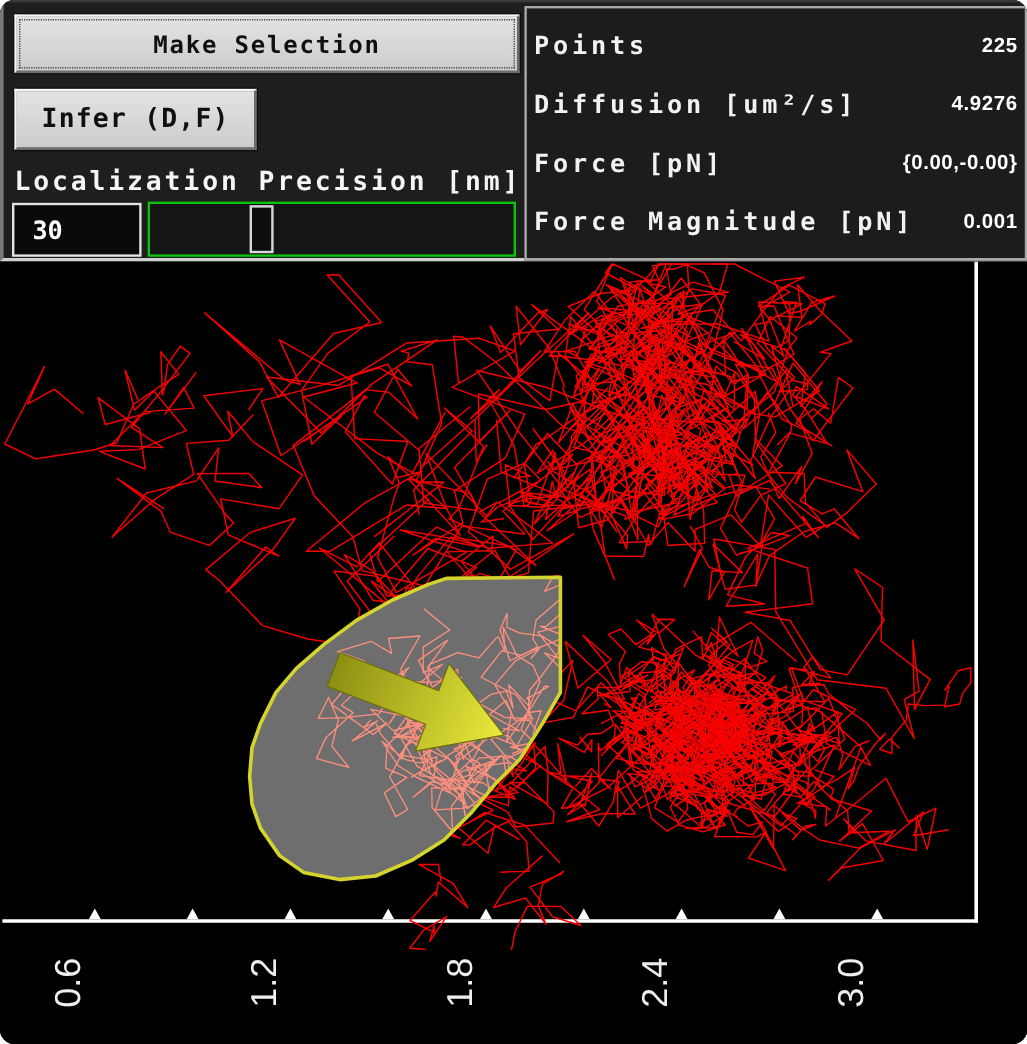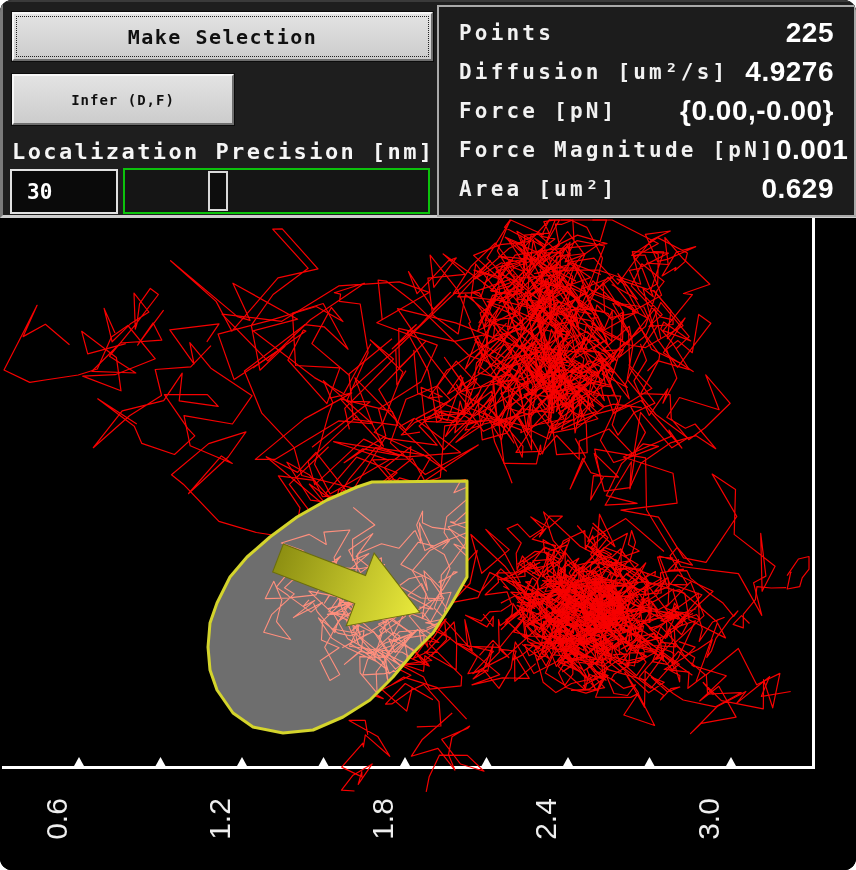--- a/index.html
+++ b/index.html
@@ -19,21 +19,21 @@
     position:absolute;box-sizing:border-box;cursor:pointer;
     background:linear-gradient(#e3e3e3,#cccccc);
     border:2px solid;border-color:#f6f6f6 #6e6e6e #6e6e6e #f6f6f6;
     box-shadow:0 0 0 1px #0c0c0c;
     color:#101010;font-weight:bold;text-align:center;
     font-family:"DejaVu Sans Mono",monospace;
     display:flex;align-items:center;justify-content:center;
   }
   .btn-make{left:9px;top:10px;width:421px;height:49px;font-size:20px;letter-spacing:1.5px;
     outline:1px dotted #222;outline-offset:-5px;}
-  .btn-df{left:9px;top:72px;width:222px;height:51px;font-size:14px;letter-spacing:1px;}
+  .btn-df{left:9px;top:72px;width:202px;height:51px;font-size:22px;letter-spacing:1px;}
   .btn-drift{left:223px;top:72px;width:209px;height:51px;font-size:18px;letter-spacing:1px;}
   .loc-label{
     position:absolute;left:9px;top:137px;width:423px;
     color:#f5f5f5;font-size:22px;font-weight:bold;letter-spacing:2.4px;white-space:nowrap;
   }
   .loc-input{
     position:absolute;left:7px;top:167px;width:108px;height:45px;box-sizing:border-box;
     background:#0a0a0a;border:2px solid #e2e2e2;color:#fff;
     font-family:"DejaVu Sans Mono",monospace;font-size:21px;font-weight:bold;padding:0 0 0 15px;
   }
@@ -43,25 +43,25 @@
   }
   .loc-handle{
     position:absolute;top:1px;bottom:1px;width:20px;box-sizing:border-box;
     background:#0d0d0d;border:2px solid #d9d9d9;cursor:grab;
   }
   
   .stats{
     position:absolute;left:434px;top:3px;width:419px;height:212px;box-sizing:border-box;
     border:2px solid #a9a9a9;background:#1c1c1c;
     display:flex;flex-direction:column;justify-content:space-around;
-    padding:6px 20px;
+    padding:6px 6px;
   }
   .stat-row{display:flex;justify-content:space-between;align-items:center;}
   .stat-label{color:#f2f2f2;font-size:21px;font-weight:bold;letter-spacing:3.2px;white-space:nowrap;}
-  .stat-value{color:#ffffff;font-family:"Liberation Sans",sans-serif;font-size:28px;font-weight:bold;letter-spacing:.5px;}
+  .stat-value{color:#ffffff;font-family:"Liberation Sans",sans-serif;font-size:17px;font-weight:bold;letter-spacing:.5px;}
   
   .canvas-wrap{position:absolute;left:0;top:218px;width:856px;height:652px;background:#000;}
   svg{display:block;}
 </style>
 </head>
 <body>
 
 <div class="screen">
 
   <div class="top-panel">
@@ -84,24 +84,20 @@
         <span class="stat-label">Diffusion [um²/s]</span>
         <span class="stat-value">4.9276</span>
       </div>
       <div class="stat-row">
         <span class="stat-label">Force [pN]</span>
         <span class="stat-value">{0.00,-0.00}</span>
       </div>
       <div class="stat-row">
         <span class="stat-label">Force Magnitude [pN]</span>
         <span class="stat-value">0.001</span>
-      </div>
-      <div class="stat-row">
-        <span class="stat-label">Area [um²]</span>
-        <span class="stat-value">0.629</span>
       </div>
     </div>
   </div>
 
   <div class="canvas-wrap">
     <svg id="traj-svg" width="856" height="652" viewBox="0 0 856 652">
         <rect x="0" y="0" width="856" height="652" fill="#000000"></rect>
         <g>
           <line x1="2" y1="549.5" x2="814.5" y2="549.5" stroke="#ffffff" stroke-width="3"></line>
           <line x1="813.5" y1="0" x2="813.5" y2="551" stroke="#ffffff" stroke-width="3"></line>

